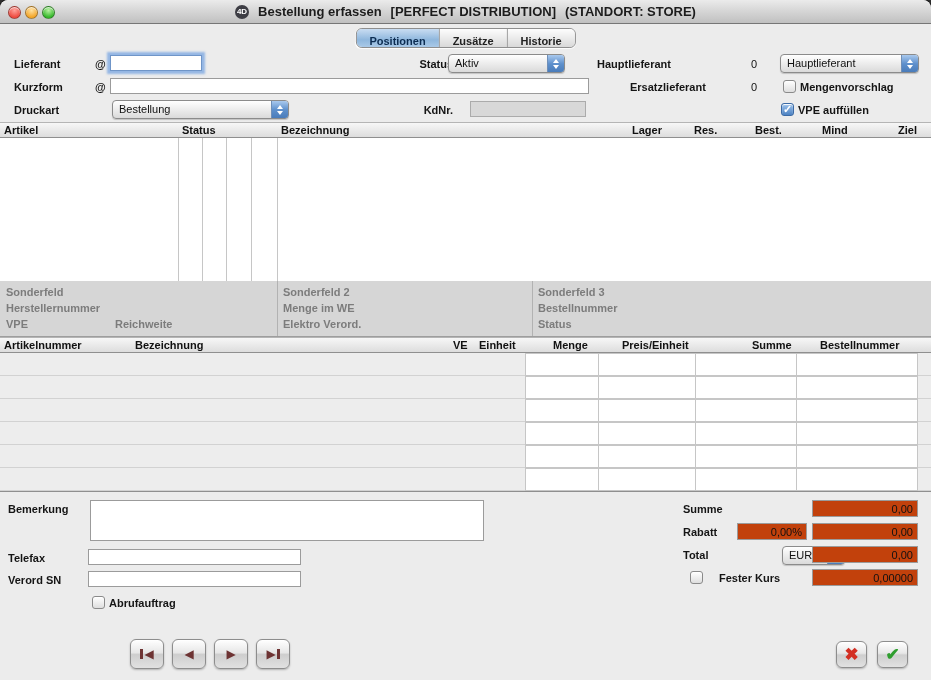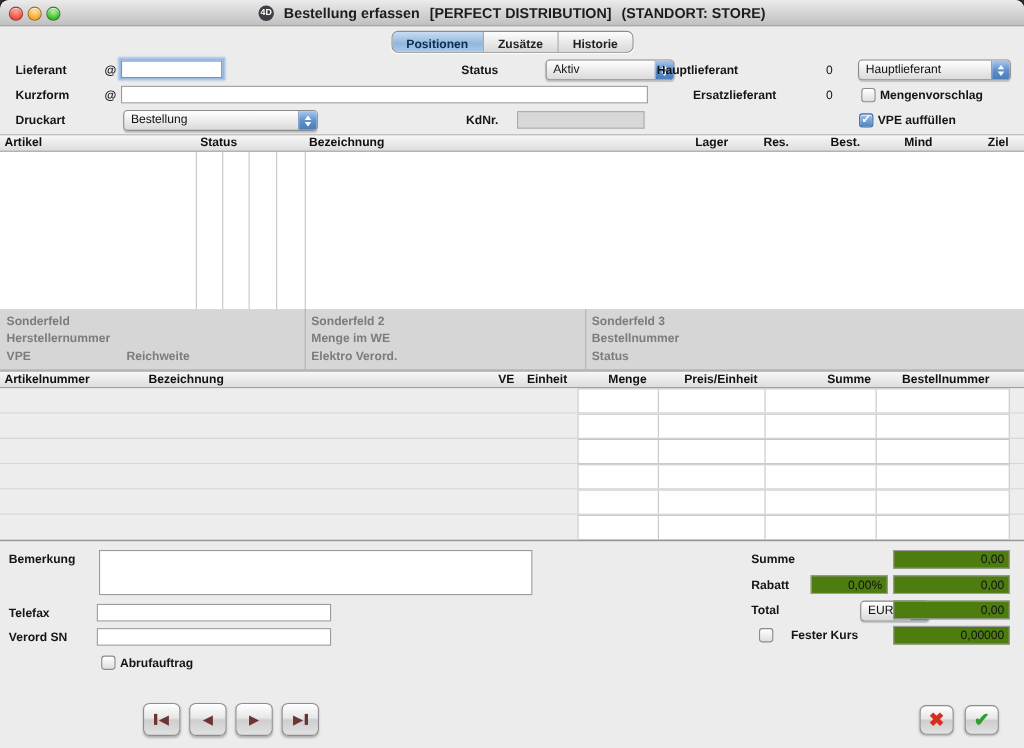--- a/index.html
+++ b/index.html
@@ -70,21 +70,21 @@
   .infopanel .vsep { position:absolute; top:0; bottom:0; width:1px; background:#b2b2b2; }
 
   .t2body { position:absolute; left:0; width:100%; }
   .t2row { position:relative; height:23px; background:#ededed; border-bottom:1px solid #d2d2d2; }
   .t2row .grid { position:absolute; left:525px; top:0; width:393px; height:23px;
                  background:#fff; border:1px solid #c6c6c6; }
   .t2row .grid i { position:absolute; top:0; bottom:0; width:1px; background:#c6c6c6; }
 
   .hdivider { position:absolute; left:0; width:100%; height:1px; background:#8f8f8f; }
 
-  .valbox { position:absolute; border:1px solid #9b9b9b; background:#4d7c0f; height:17px;
+  .valbox { position:absolute; border:1px solid #9b9b9b; background:#c2410c; height:17px;
             text-align:right; padding:2px 4px 0; font-size:11px; }
   textarea.memo { position:absolute; border:1px solid #9b9b9b; background:#fff; resize:none;
                   font:11px "Liberation Sans", sans-serif; padding:2px 3px; }
 
   .navbtn { position:absolute; top:639px; width:34px; height:30px; border:1px solid #8d8d8d; border-radius:6px;
             background:linear-gradient(#ffffff,#e7e7e7 45%,#cecece 52%,#e1e1e1);
             box-shadow:0 1px 2px rgba(0,0,0,.25), inset 0 1px 0 #fff;
             display:flex; align-items:center; justify-content:center; gap:1px; }
   .navarrow { color:#6e3434; font-size:12px; line-height:1; }
   .navbar { width:3px; height:10px; background:#6e3434; }
@@ -122,21 +122,21 @@
       </div>
     <div class="tab">
         <span>Historie</span>
       </div>
   </div>
 
   <span class="abs lbl" style="left:14px;top:58px;">Lieferant</span>
   <span class="abs lbl" style="left:95px;top:58px;">@</span>
   <input class="abs field focused" style="left: 110px; top: 55px; width: 92px;" value="">
   <span class="abs lbl rlabel" style="left:395px;top:58px;width:58px;">Status</span>
-  <div class="abs popup" style="left:496px;top:54px;width:117px;">
+  <div class="abs popup" style="left:448px;top:54px;width:117px;">
     <span class="plabel">Aktiv</span>
     <span class="parrows">
         <i class="up"></i>
         <i class="dn"></i>
       </span>
   </div>
   <span class="abs lbl" style="left:597px;top:58px;">Hauptlieferant</span>
   <span class="abs txt rlabel" style="left:700px;top:58px;width:57px;">0</span>
   <div class="abs popup" style="left:780px;top:54px;width:139px;">
     <span class="plabel">Hauptlieferant</span>

